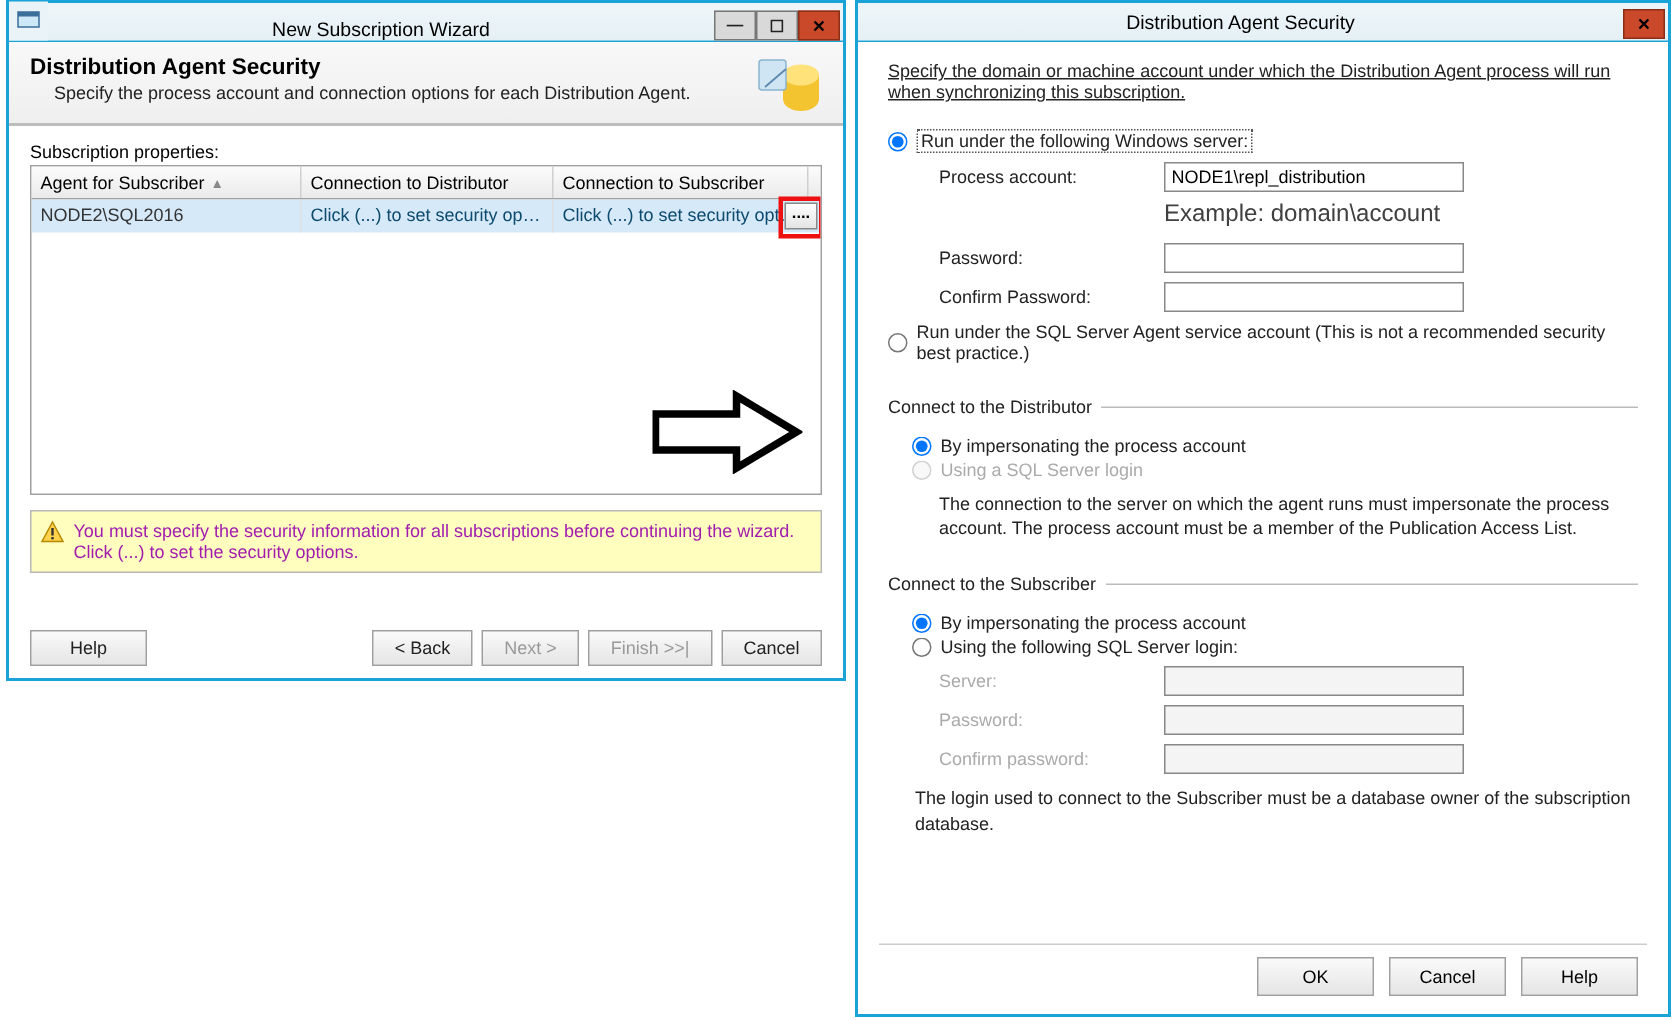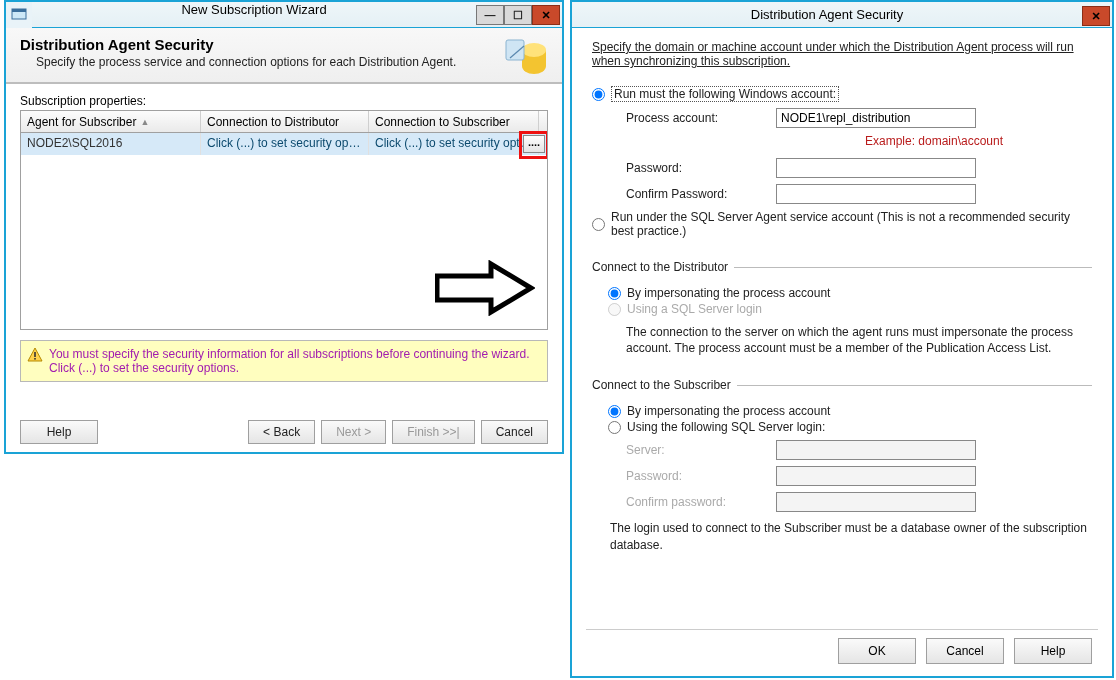--- a/index.html
+++ b/index.html
@@ -20,21 +20,21 @@
     left: 4px; top: 0;
     width: 560px;
     height: 454px;
     border: 2px solid #1aa3d6;
     background: #fff;
   }
   .titlebar {
     height: 26px;
     background: linear-gradient(#eef6f9,#e5f0f5);
     display: flex;
-    align-items: flex-start;
+    align-items: flex-end;
     border-bottom: 1px solid #1aa3d6;
   }
   .titlebar .sys-icon {
     width: 26px; height: 26px;
     display:flex;align-items:center;justify-content:center;
     background:#e9f3f8;
   }
   .titlebar .title {
     flex: 1;
     text-align: center;
@@ -211,21 +211,21 @@
   }
   .form-row label { width: 150px; }
   .form-row input[type=text], .form-row input[type=password] {
     width: 200px;
     height: 20px;
     border: 1px solid #888;
     padding: 1px 4px;
     font-family: inherit;
     font-size: 12px;
   }
-  .example { margin-left: 184px; color:#b91c1c; font-size:12px; margin-top:2px; margin-bottom:10px;text-align:center; }
+  .example { margin-left: 184px; color:#404040; font-size:16px; margin-top:2px; margin-bottom:10px; }
 
   fieldset.sect {
     border: none;
     border-top: 1px solid #bbb;
     margin: 22px 0 0 0;
     padding: 10px 0 0 0;
   }
   fieldset.sect > legend {
     font-size:12px;
     padding: 0 6px 0 0;
@@ -276,21 +276,21 @@
     <div class="winbtns">
       <div class="winbtn min">—</div>
       <div class="winbtn max">☐</div>
       <div class="winbtn close">✕</div>
     </div>
   </div>
 
   <div class="header">
     <div class="header-left">
       <h2>Distribution Agent Security</h2>
-      <div class="sub">Specify the process service and connection options for each Distribution Agent.</div>
+      <div class="sub">Specify the process account and connection options for each Distribution Agent.</div>
     </div>
     <div class="header-icon">
       <svg width="48" height="40" viewBox="0 0 48 40">
         <ellipse cx="34" cy="30" rx="12" ry="8" fill="#f3c430"></ellipse>
         <rect x="22" y="14" width="24" height="16" fill="#f3c430"></rect>
         <ellipse cx="34" cy="14" rx="12" ry="7" fill="#ffe27a"></ellipse>
         <rect x="6" y="4" width="18" height="20" rx="2" fill="#cfe5f4" stroke="#8bb4d1"></rect>
         <path d="M10 22 L24 10" stroke="#5a88af" stroke-width="1.2"></path>
       </svg>
     </div>
@@ -348,21 +348,21 @@
   <div class="titlebar2">
     <div class="title">Distribution Agent Security</div>
     <div class="winbtn close">✕</div>
   </div>
 
   <div class="dlg-body">
     <div class="intro">Specify the domain or machine account under which the Distribution Agent process will run when synchronizing this subscription.</div>
 
     <div class="radio-row">
       <input type="radio" checked="" style="">
-      <span class="dotted-focus">Run must the following Windows account:</span>
+      <span class="dotted-focus">Run under the following Windows server:</span>
     </div>
 
     <div class="form-row">
       <label>Process account:</label>
       <input type="text" value="NODE1\repl_distribution" style="">
     </div>
     <div class="example">Example: domain\account</div>
 
     <div class="form-row">
       <label>Password:</label>

